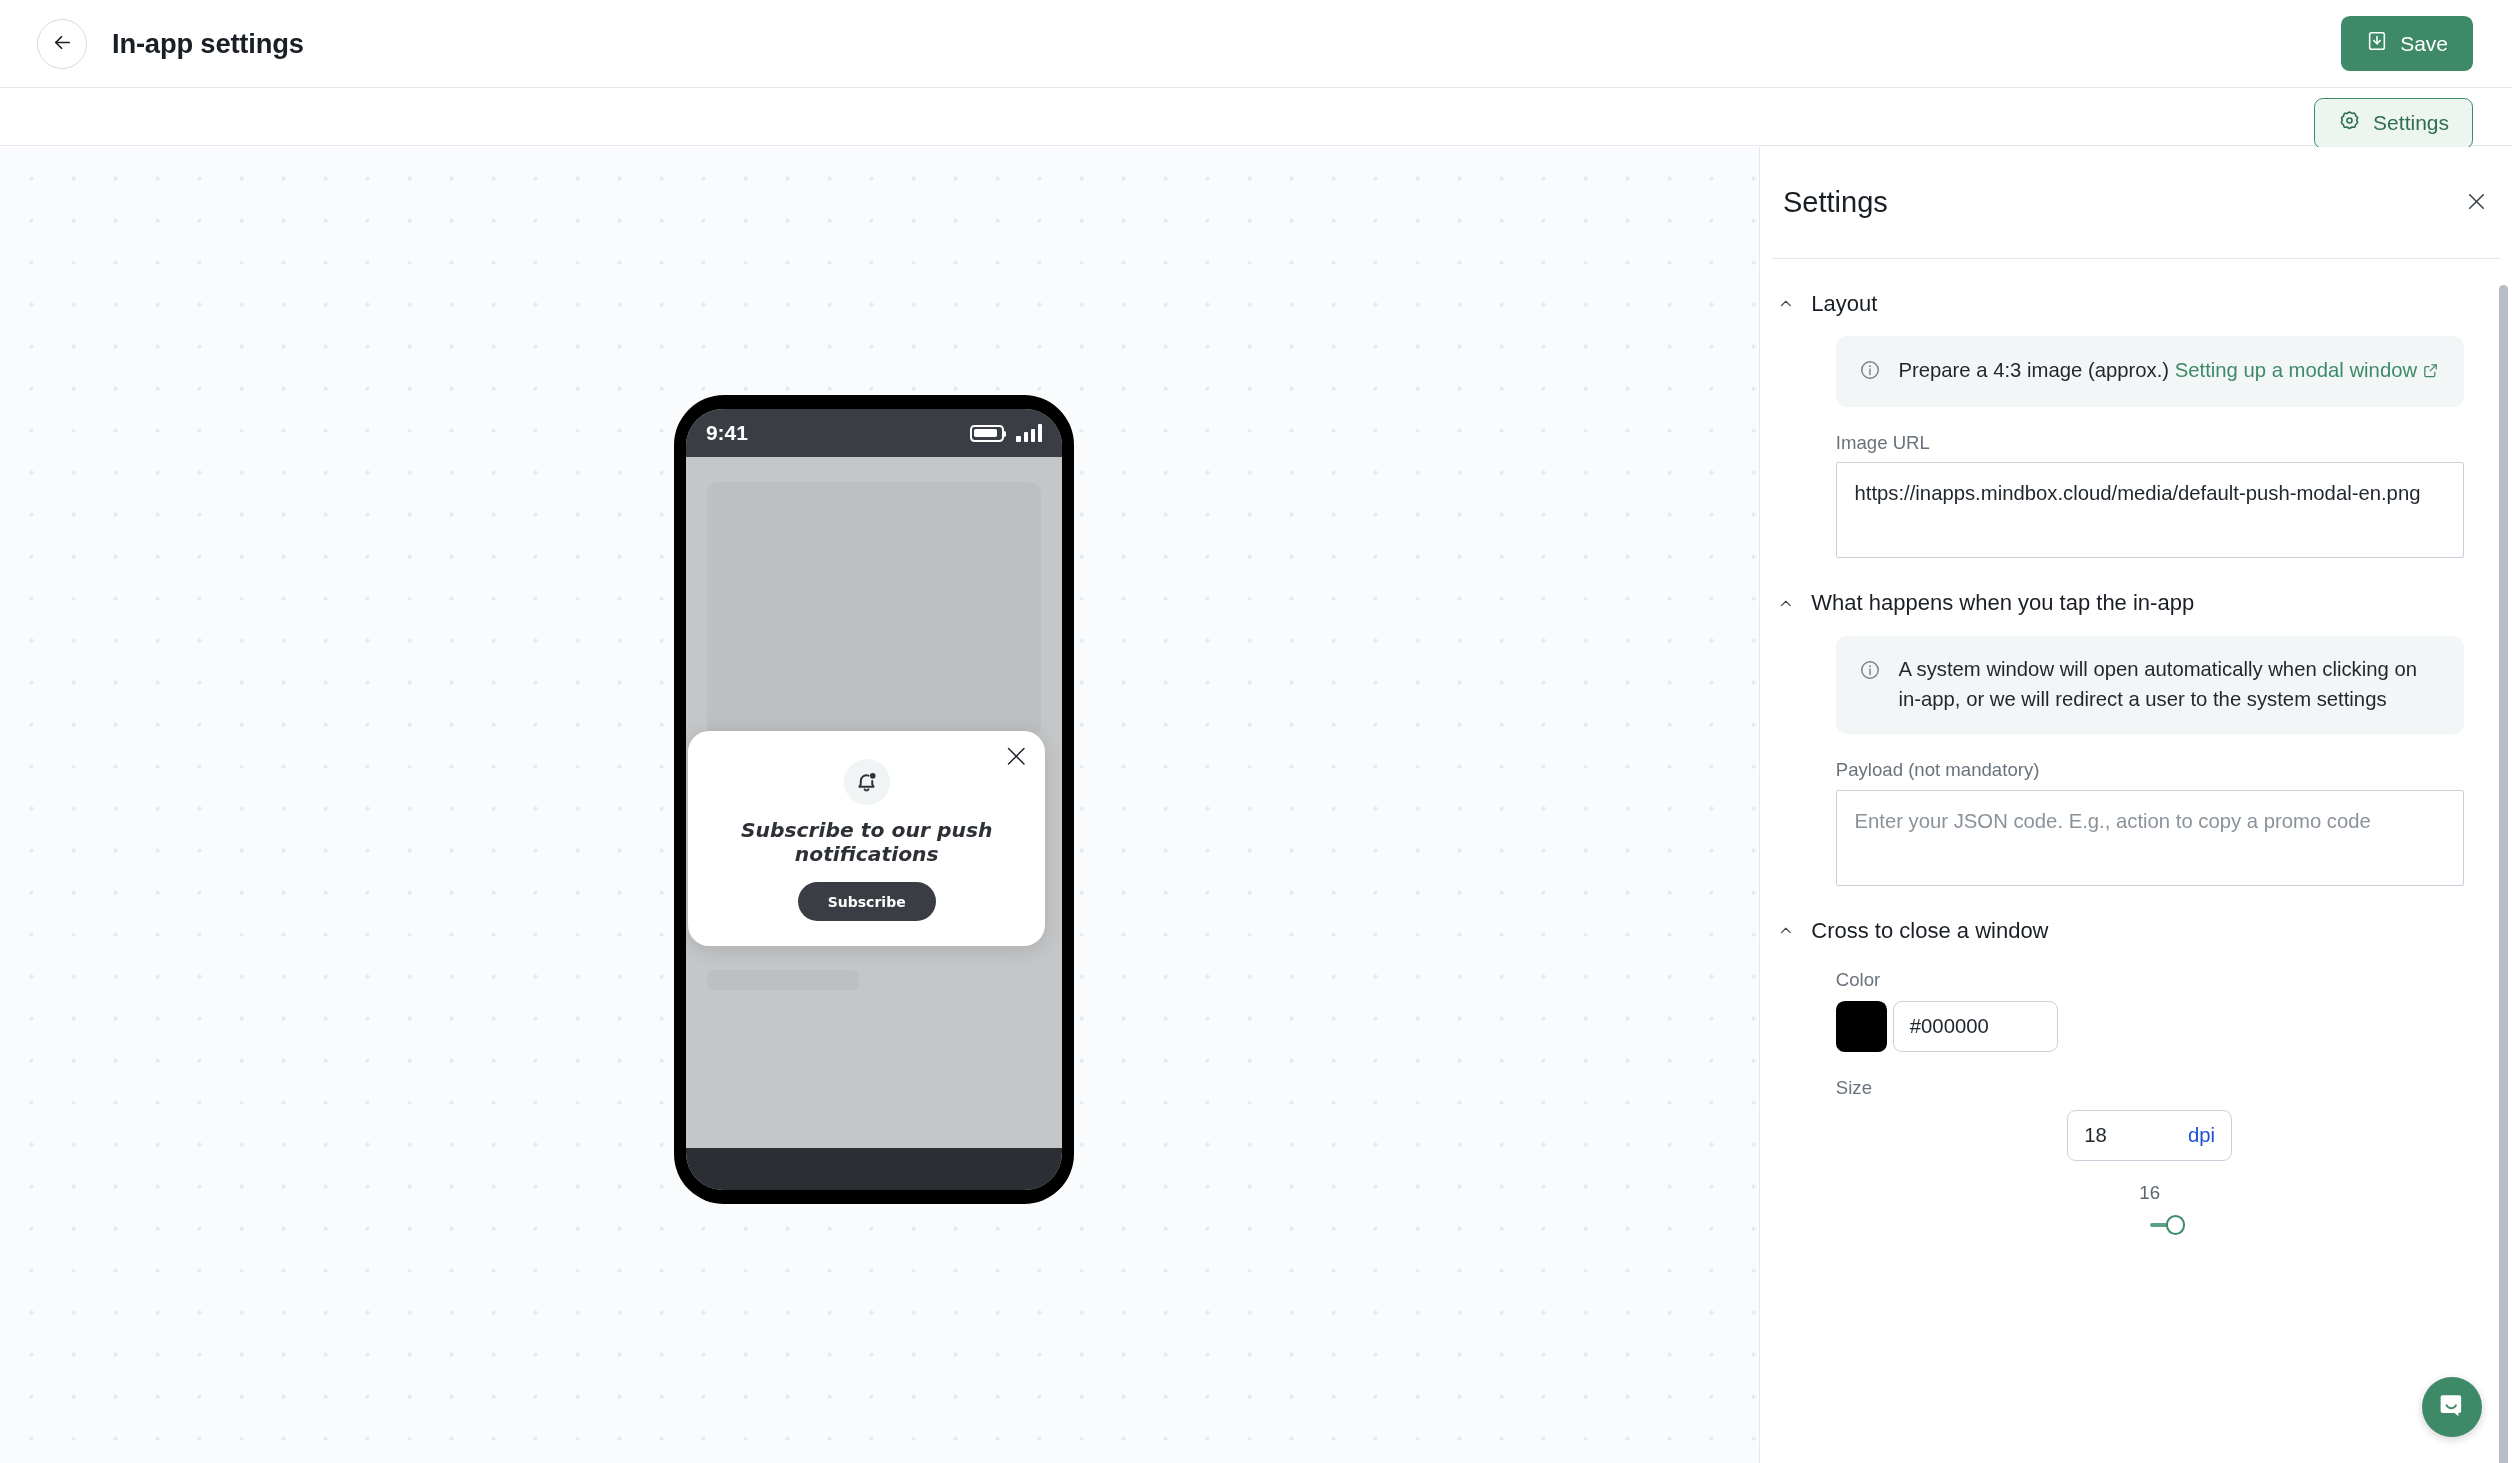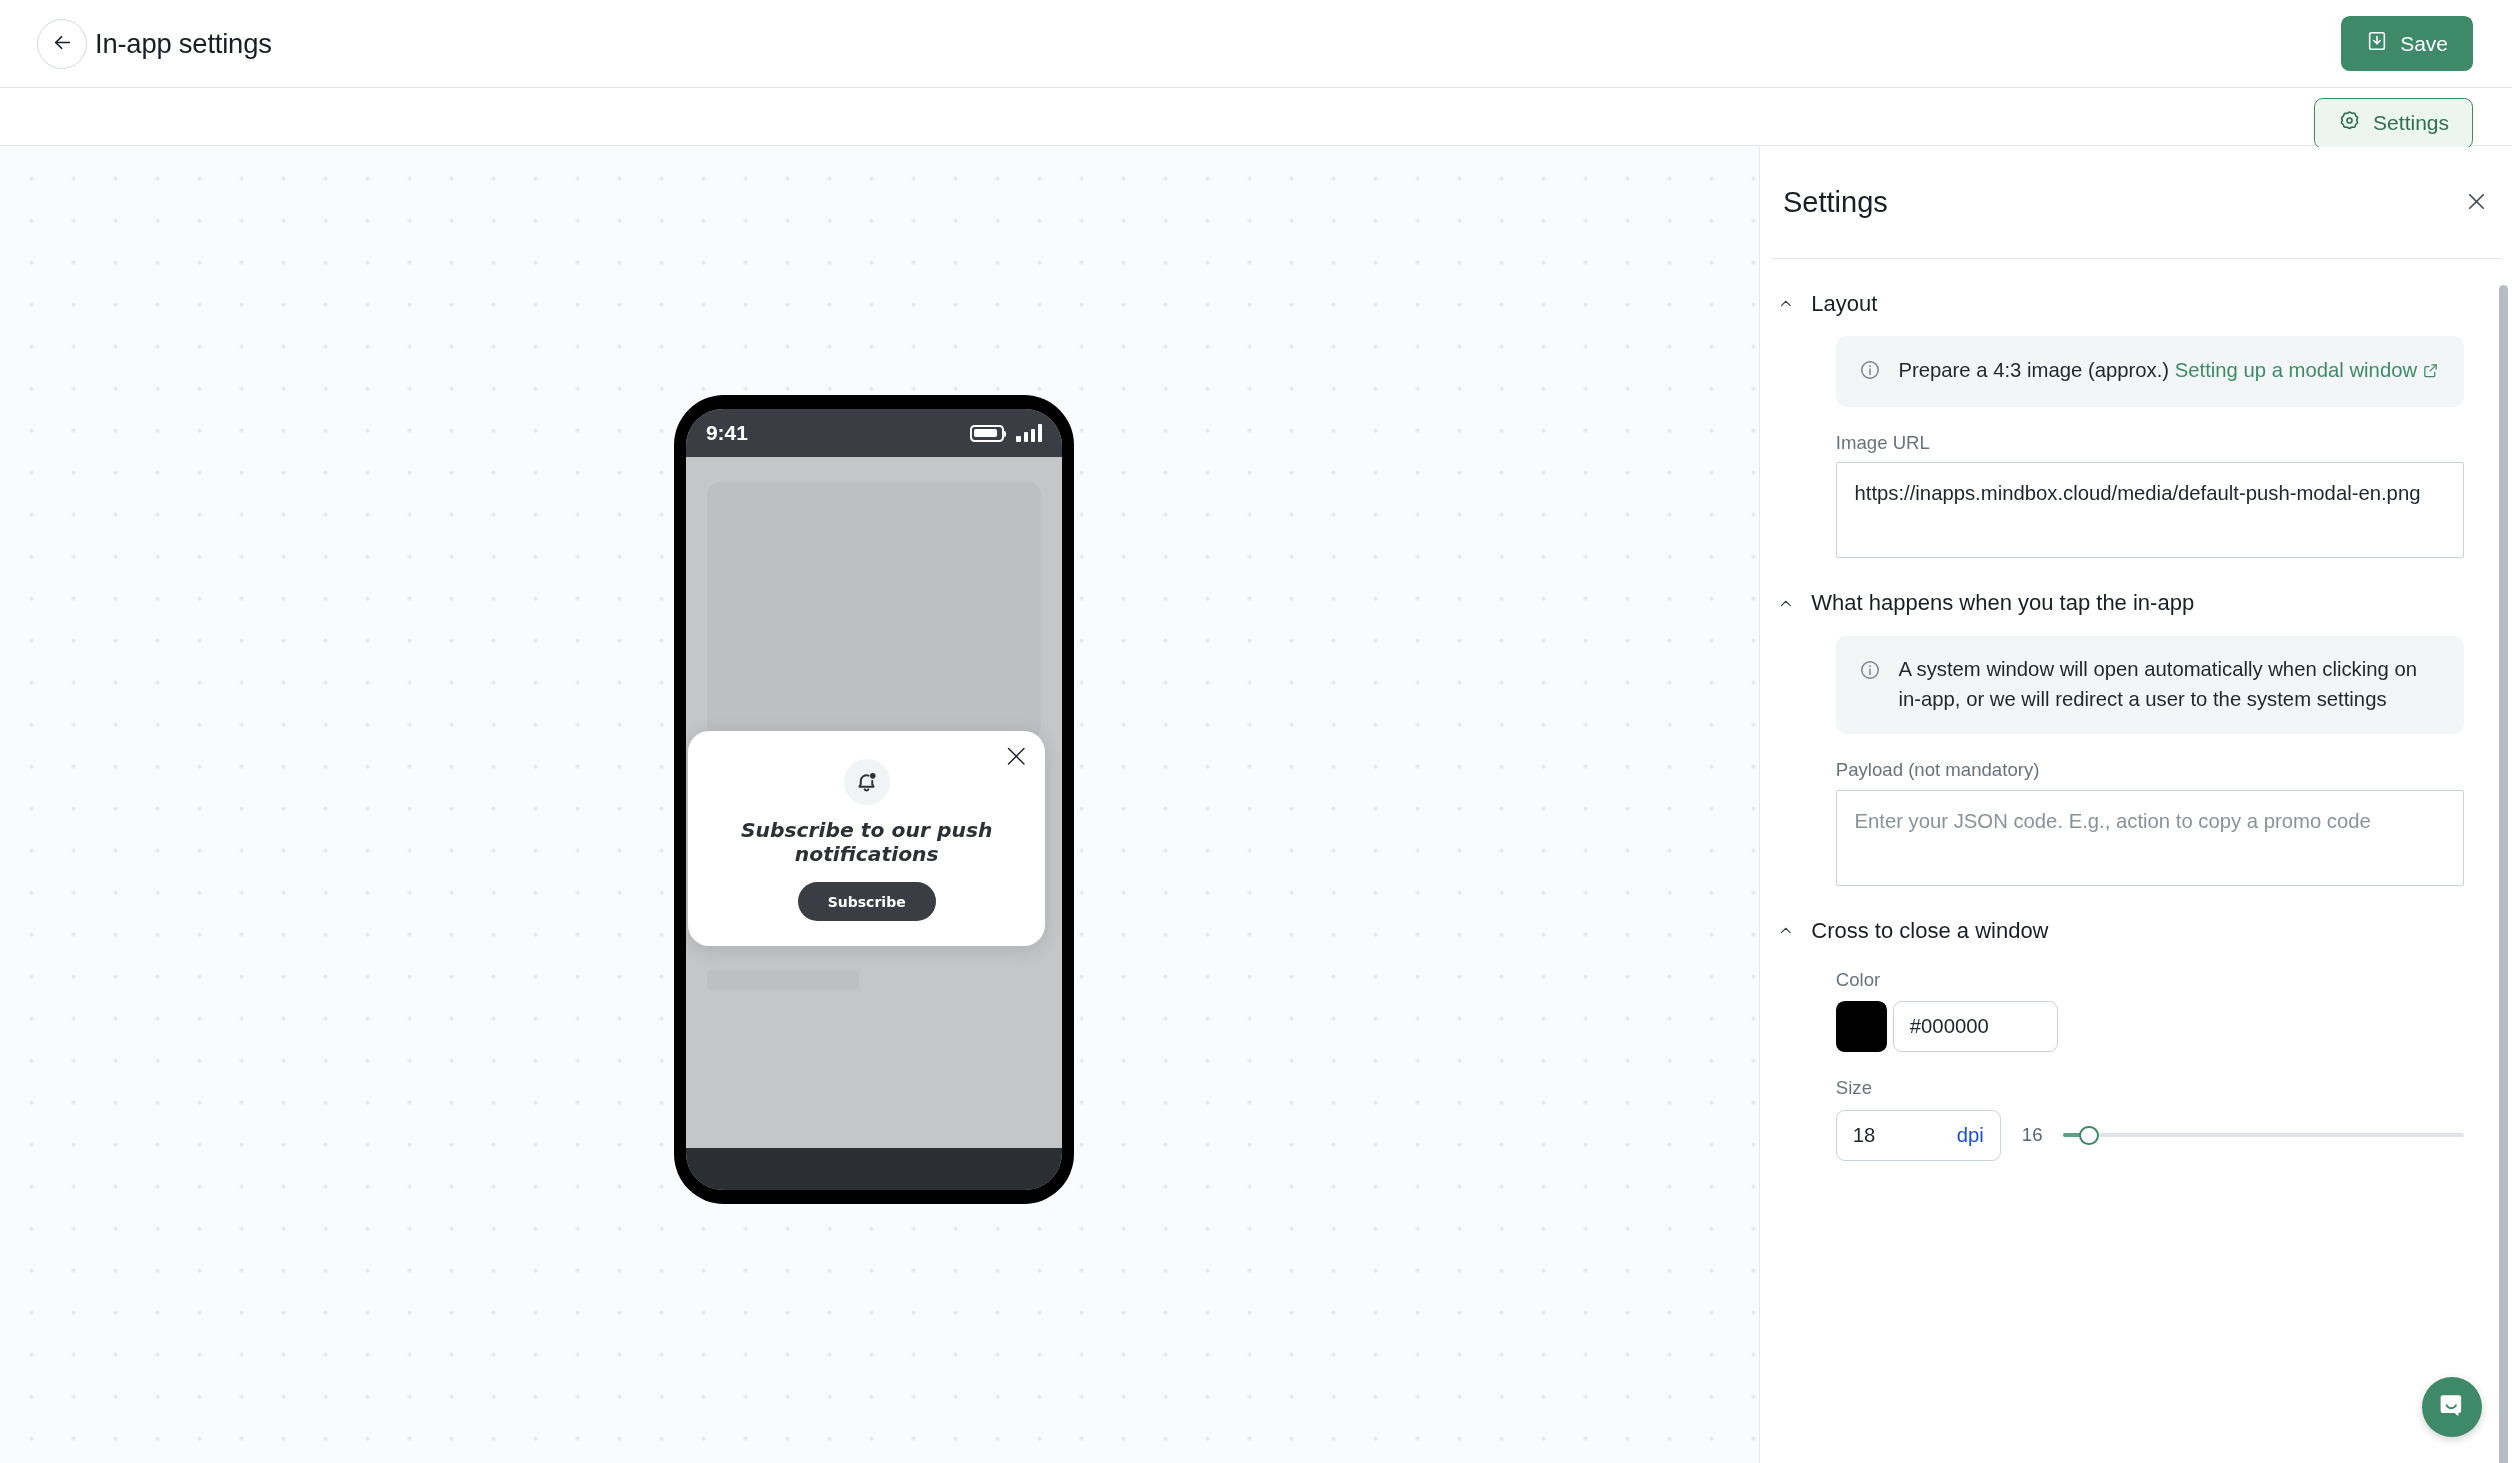--- a/index.html
+++ b/index.html
@@ -27,23 +27,23 @@
     width: 50px; height: 50px;
     border-radius: 50%;
     border: 1.4px solid #d3dae2;
     background: #fff;
     display: flex; align-items: center; justify-content: center;
     cursor: pointer;
     flex: none;
   }
   .back-btn svg { width: 23px; height: 23px; }
   .page-title {
-    margin-left: 8px;
+    margin-left: 25px;
     font-size: 27.4px;
-    font-weight: normal;
+    font-weight: bold;
     color: #1a1f25;
     letter-spacing: -0.2px;
   }
   .save-btn {
     position: absolute;
     right: 39px; top: 16px;
     height: 55px;
     padding: 0 25px;
     background: #3e8a68;
     border: none;
@@ -379,20 +379,21 @@
     color: #1f262c;
     background: #fff;
     cursor: text;
   }
 
   .size-row {
     margin-top: 10.6px;
     display: flex;
     align-items: center;
     gap: 21px;
+    flex-direction: column;
   }
   .size-input {
     width: 165px; height: 51px;
     border: 1.4px solid #c8d1da;
     border-radius: 8.8px;
     display: flex; align-items: center;
     padding: 0 16px;
     background: #fff;
     cursor: text;
     flex: none;

